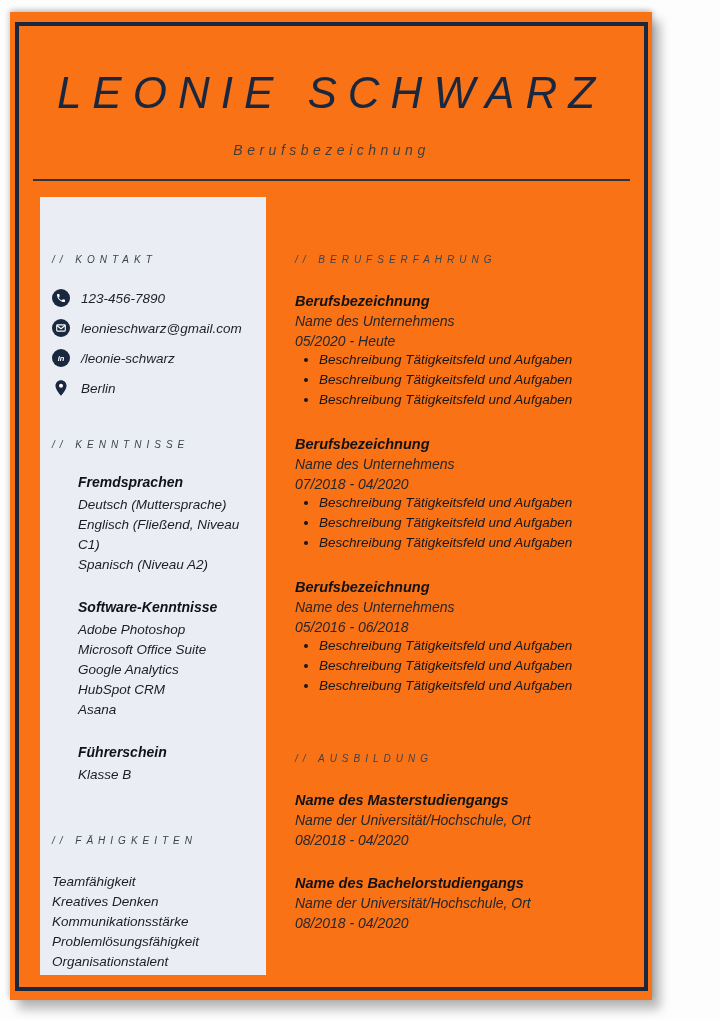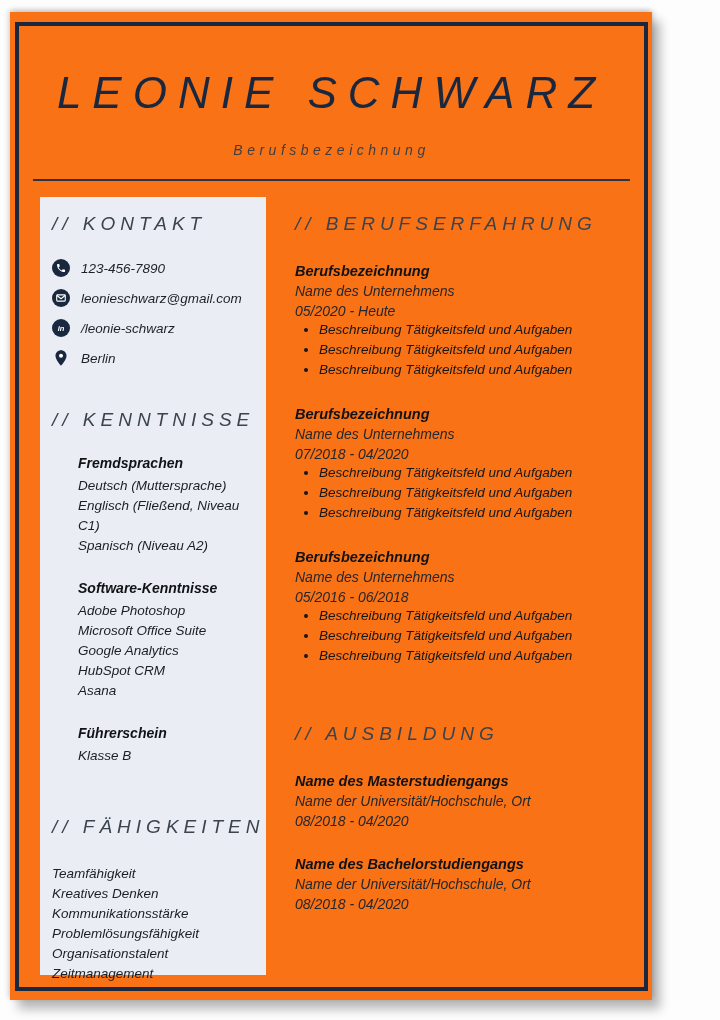--- a/index.html
+++ b/index.html
@@ -59,25 +59,26 @@
     align-items:flex-start;
   }
   .sidebar{
     width:226px;
     flex:0 0 226px;
     background:var(--sidebar-bg);
     padding:16px 14px 20px 12px;
     height:778px;
   }
   h2.sec{
-    font-size:19px;
+    font-size:10px;
     font-weight:400;
     letter-spacing:5px;
     color:var(--heading);
     white-space:nowrap;
+    margin-top:41px;
   }
   .sidebar h2.sec{margin-bottom:24px;}
   
   .contact-row{
     display:flex;align-items:center;gap:11px;
     margin-bottom:12px;
     font-size:13.5px;
   }
   .cicon{width:18px;height:18px;flex:0 0 18px;color:var(--navy);display:inline-block;border-radius:8px;}
   .cicon svg{display:block;width:18px;height:18px;}
@@ -190,21 +191,20 @@
           </div>
         </section>
 
         <section class="sec-faehigkeiten">
           <h2 class="sec">// FÄHIGKEITEN</h2>
           <p class="side-line">Teamfähigkeit</p>
           <p class="side-line">Kreatives Denken</p>
           <p class="side-line">Kommunikationsstärke</p>
           <p class="side-line">Problemlösungsfähigkeit</p>
           <p class="side-line">Organisationstalent</p>
-          <p class="side-line">Zeitmanagement</p>
         </section>
 
       </aside>
 
       <main class="main">
 
         <section>
           <h2 class="sec">// BERUFSERFAHRUNG</h2>
 
           <div class="job">

